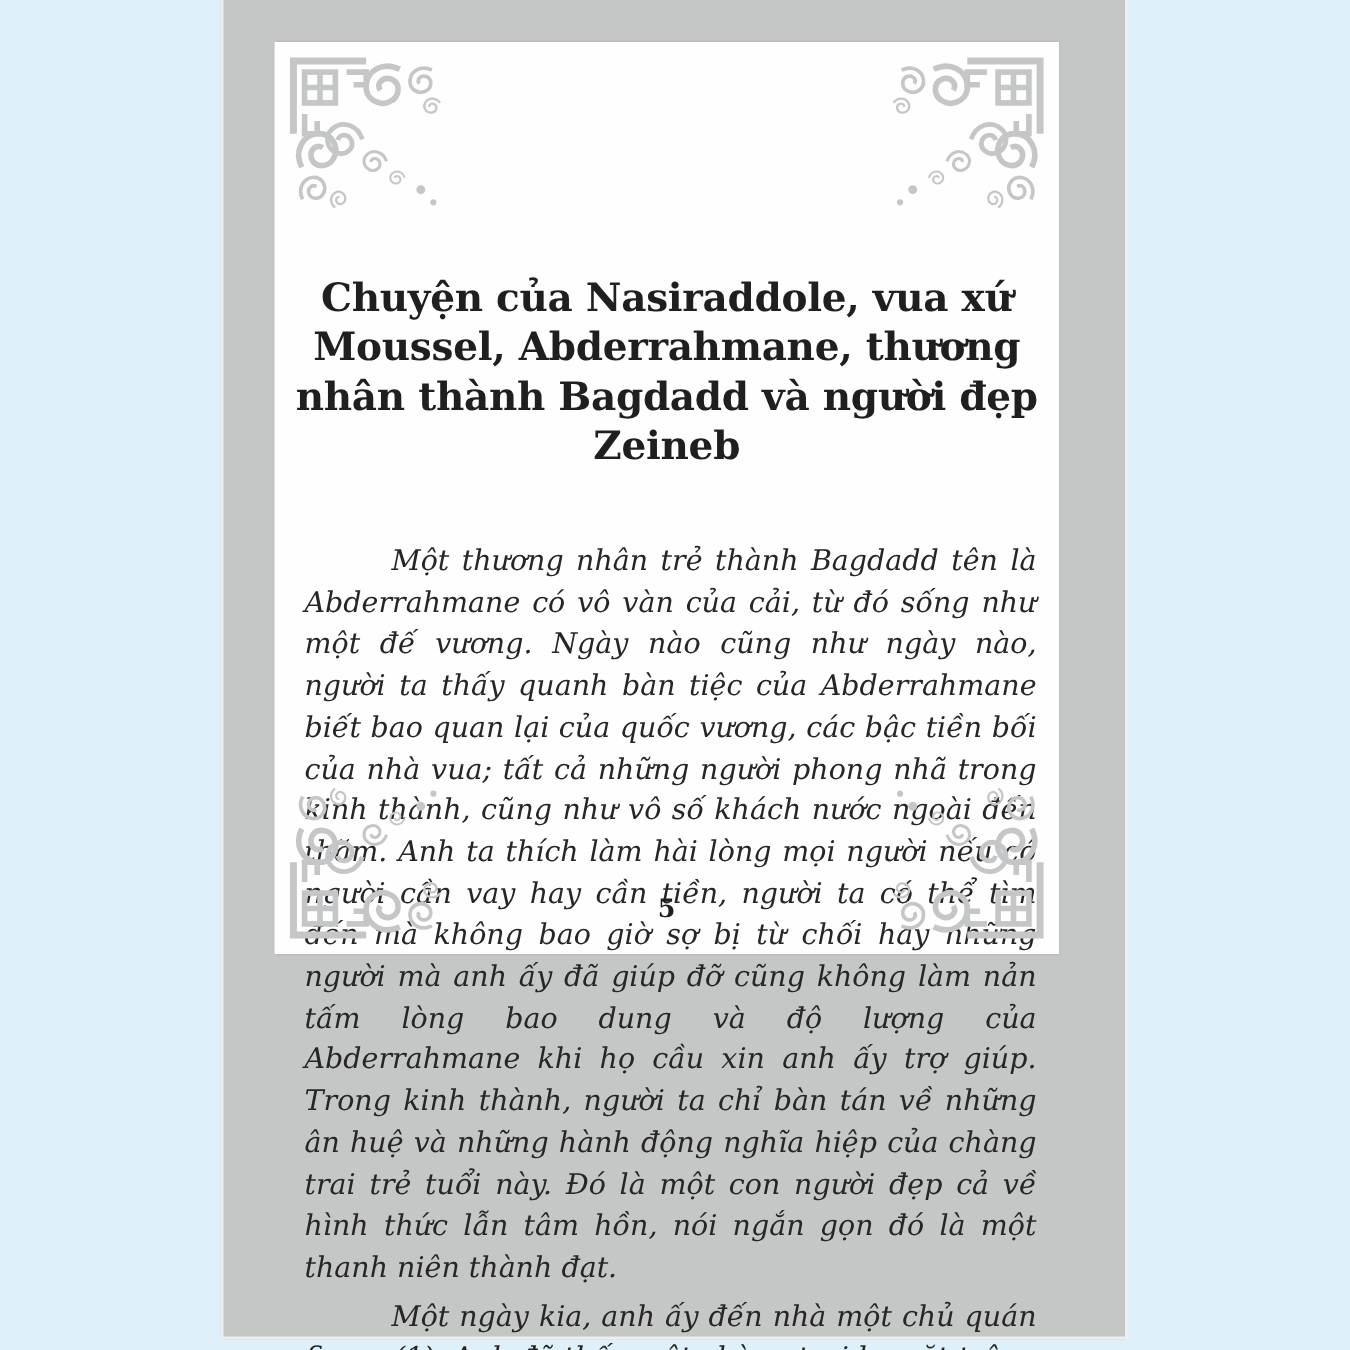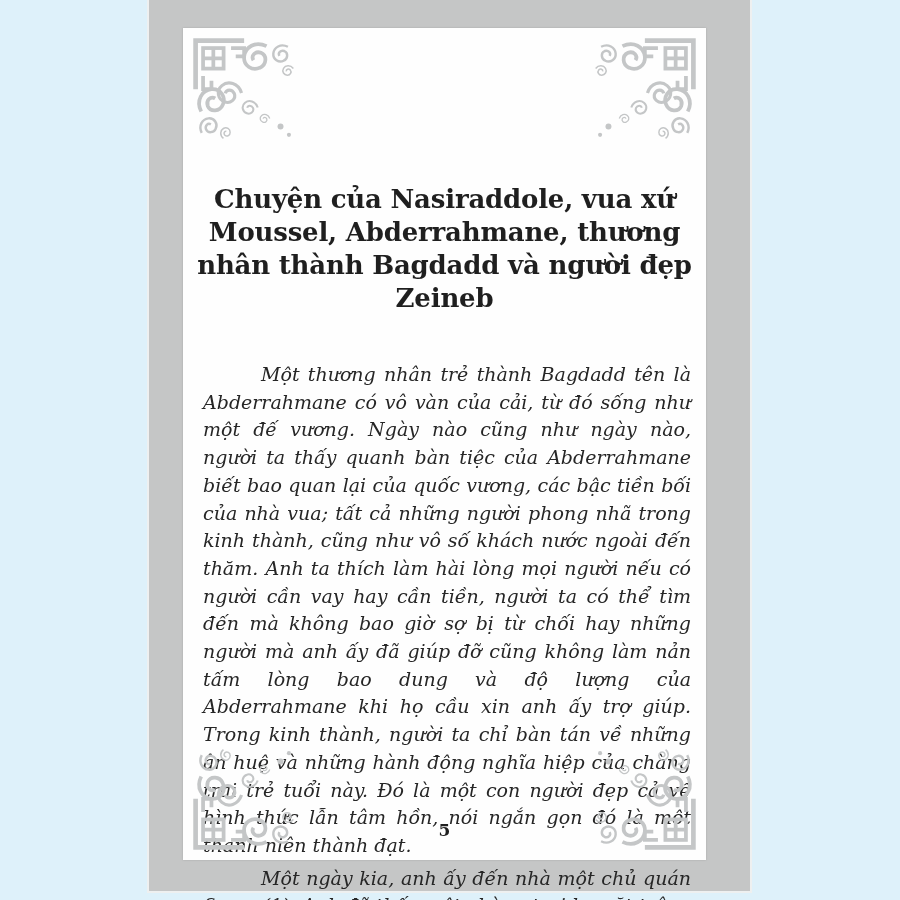--- a/index.html
+++ b/index.html
@@ -19,21 +19,21 @@
     left:147px;top:0;
     width:605px;height:893px;
     background:var(--matte);
     border-left:2px solid #eef0f0;
     border-right:2px solid #eef0f0;
     border-bottom:2px solid #eef0f0;
   }
   .page{
     position:absolute;
     left:34px;top:28px;
-    width:523px;height:832px;
+    width:523px;height:608px;
     background:var(--page);
     box-shadow:0 0 2px rgba(0,0,0,.15);
   }
 
   
   .orn{
     position:absolute;
     width:112px;height:112px;
     color:var(--ornament);
     pointer-events:none;

